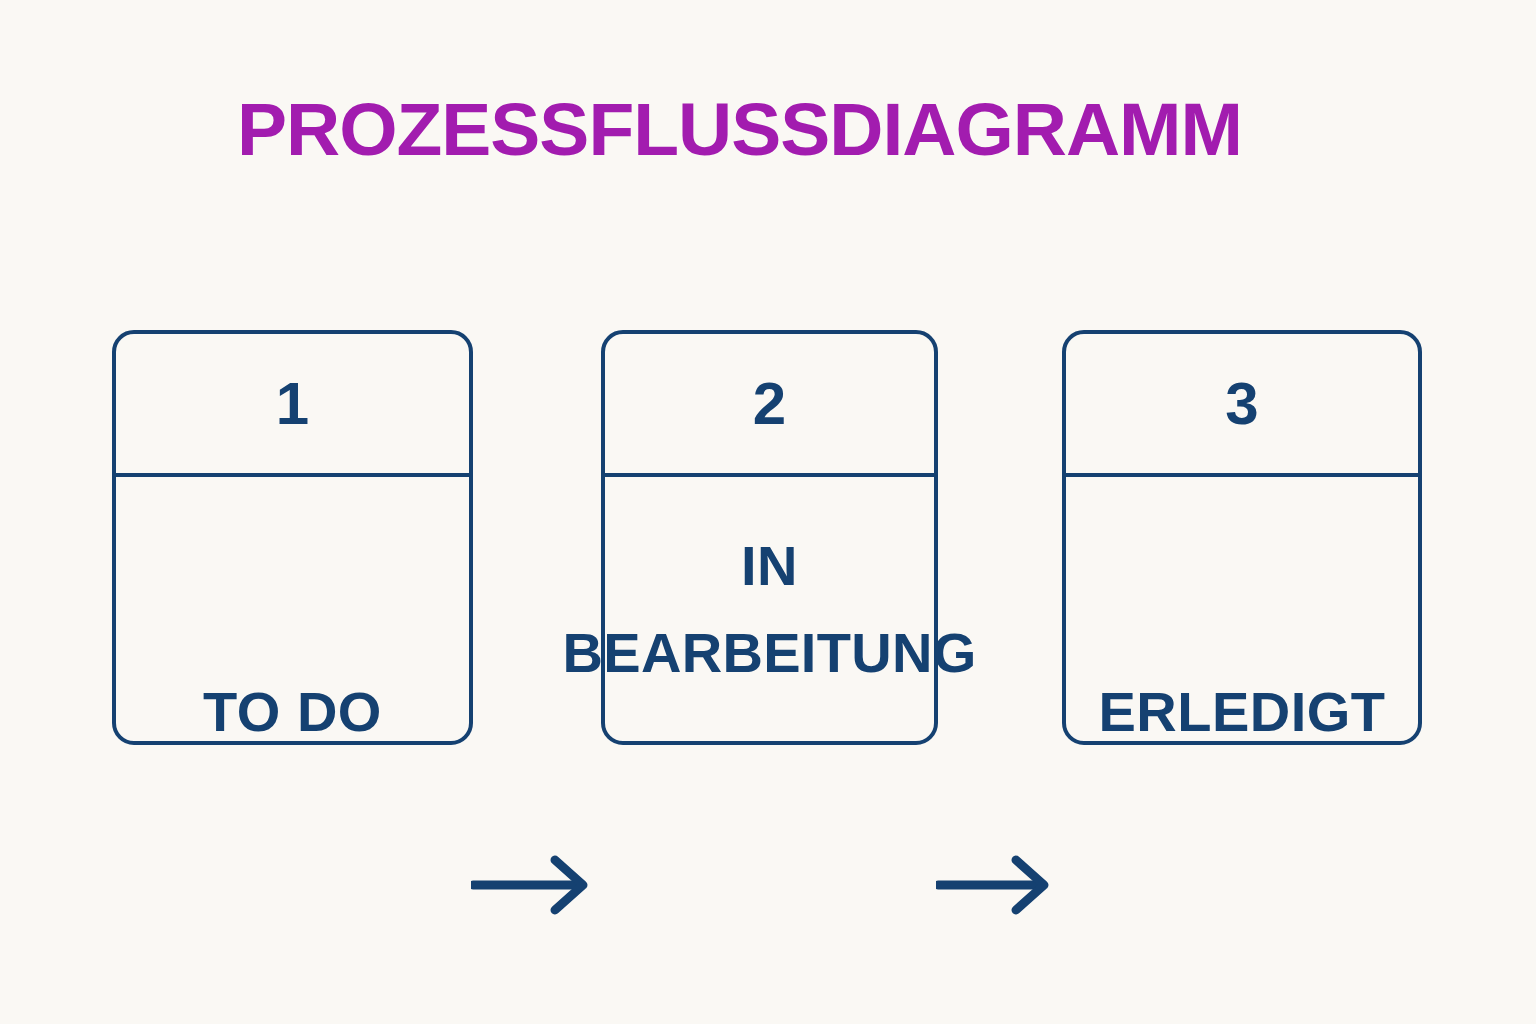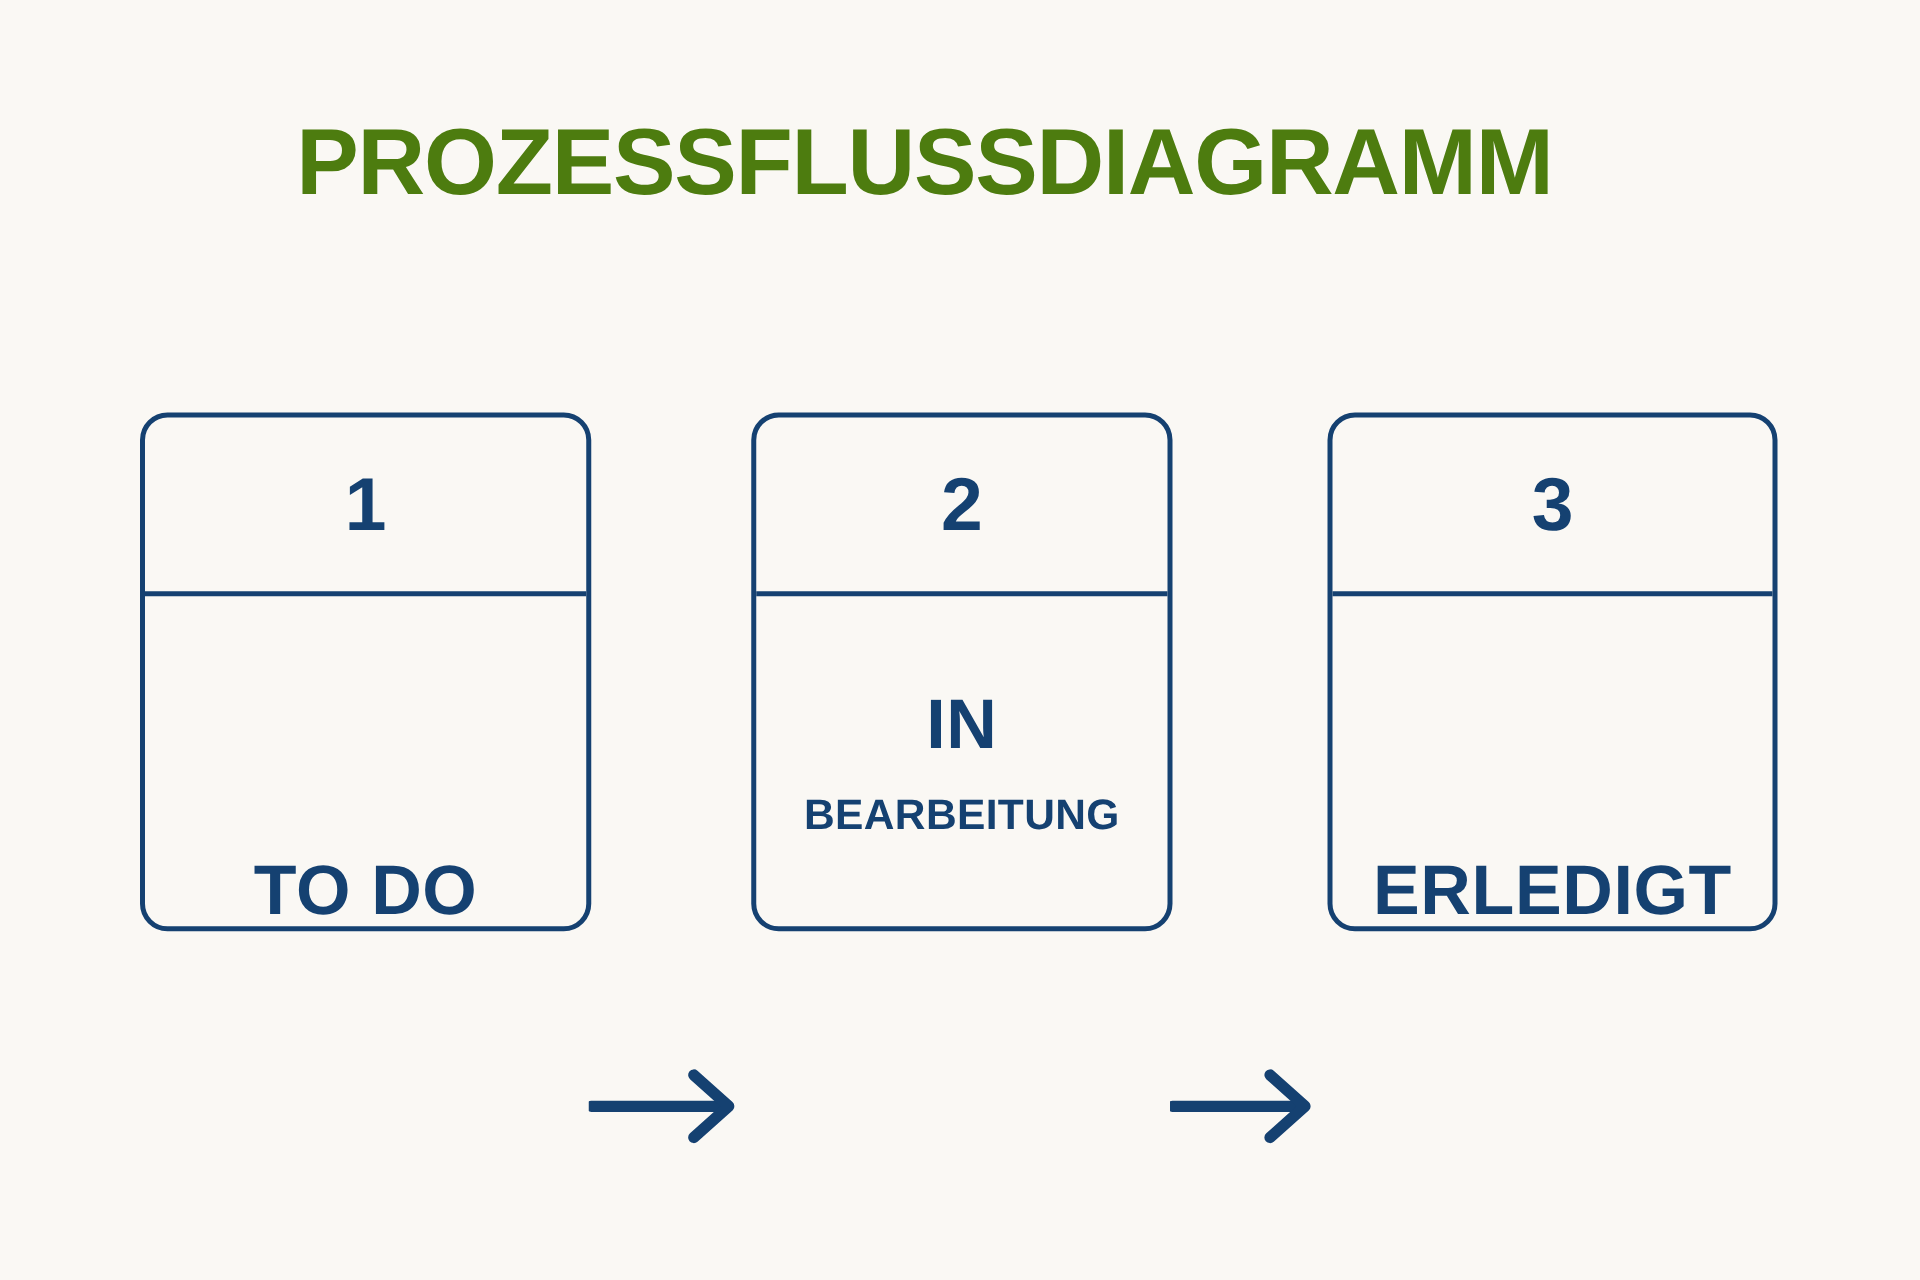--- a/index.html
+++ b/index.html
@@ -26,21 +26,21 @@
   
   .title {
     position: absolute;
     left: 0;
     top: 92px;
     width: 1479px;
     text-align: center;
     font-size: 75px;
     font-weight: bold;
     letter-spacing: -1px;
-    color: #4d7c0f;
+    color: #a21caf;
     line-height: 1;
     white-space: nowrap;
   }
 
   
   .flow {
     position: absolute;
     left: 0;
     top: 330px;
     width: 1536px;
@@ -84,21 +84,21 @@
     box-sizing: border-box;
   }
 
   .label-main {
     font-size: 56px;
     font-weight: bold;
     line-height: 1.06;
     letter-spacing: 0.5px;
   }
   .label-sub {
-    font-size: 34px;
+    font-size: 56px;
     font-weight: bold;
     line-height: 1.2;
     letter-spacing: 0.3px;
   }
   .label-sub2 {
     font-size: 43px;
     font-weight: bold;
     line-height: 1.55;
     letter-spacing: 0.3px;
   }

